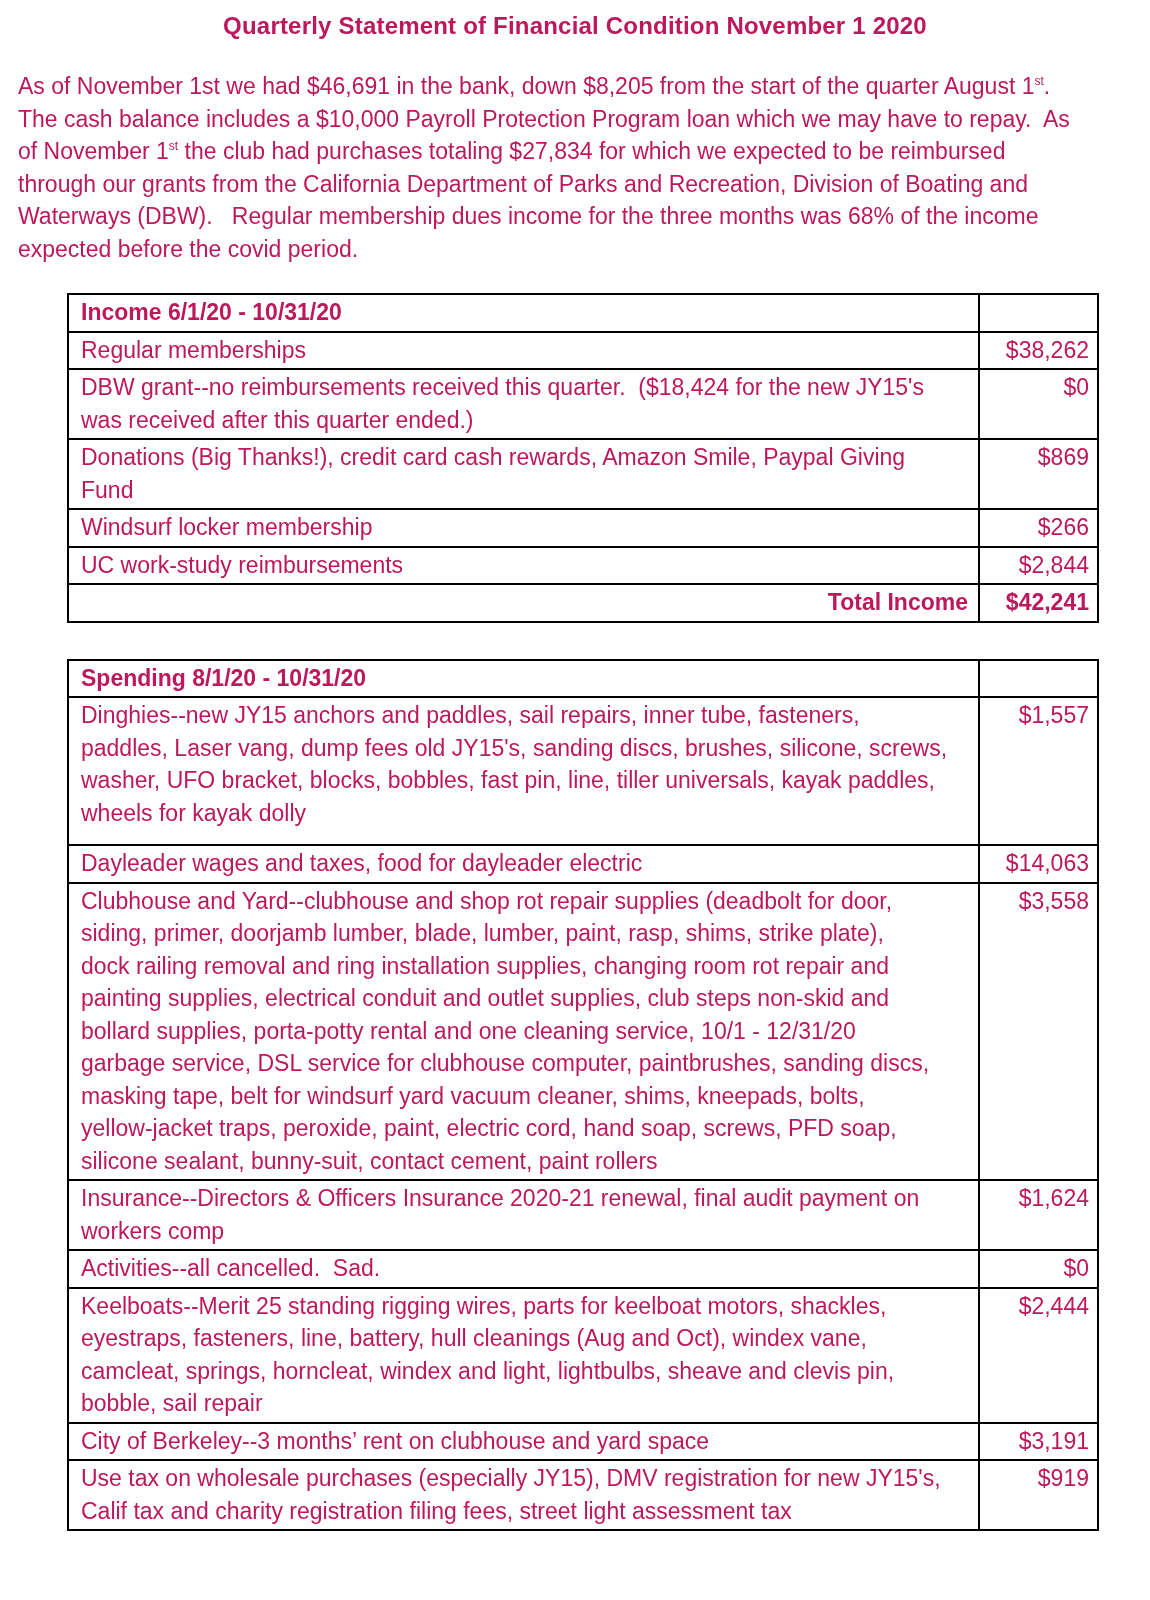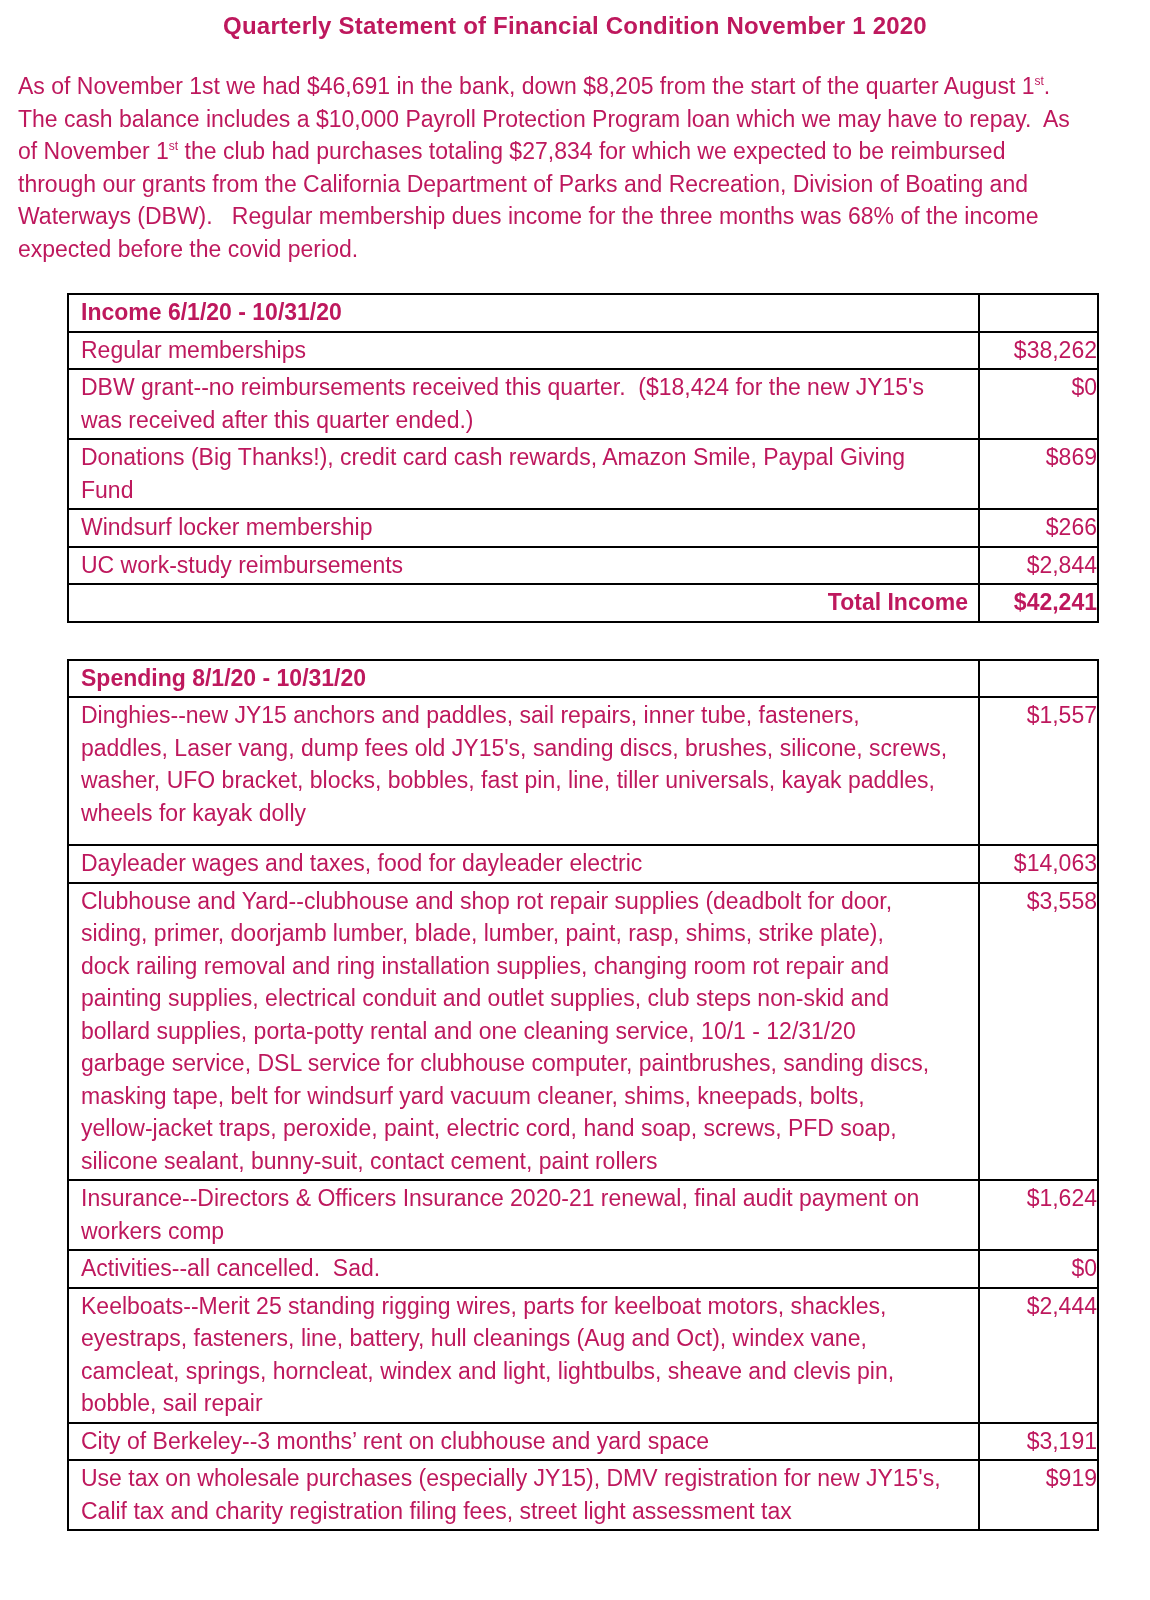--- a/index.html
+++ b/index.html
@@ -22,21 +22,21 @@
   }
   table.income{margin-top:28px;}
   table.spending{margin-top:36px;}
   col.c1{width:911px;}
   col.c2{width:119px;}
   td{
     border:2px solid #000;vertical-align:top;
     font-size:23px;line-height:32.5px;white-space:pre-wrap;
     padding:1px 10px 2px 12px;overflow:hidden;
   }
-  td.amount{text-align:right;padding-right:0;padding-left:4px;}
+  td.amount{text-align:right;padding-right:8px;padding-left:4px;}
   tr.header-row td{font-weight:700;}
   tr.total-row td{font-weight:700;text-align:right;}
   tr.row-extra td{padding-bottom:15px;}
 </style>
 </head>
 <body>
 
 <div class="page">
 
   <h1 class="title">Quarterly Statement of Financial Condition November 1 2020</h1>

